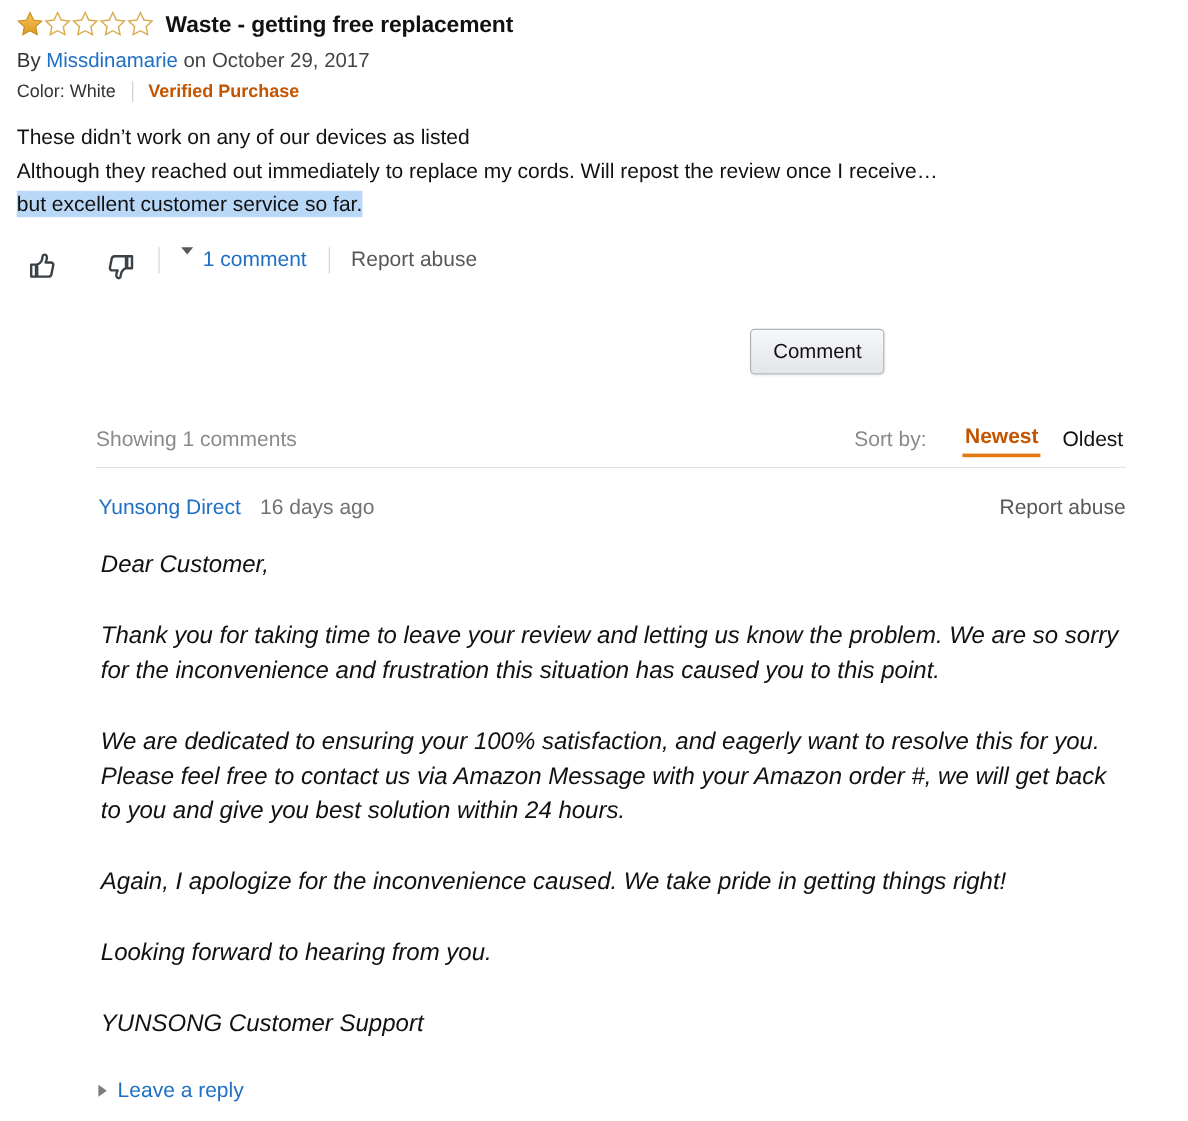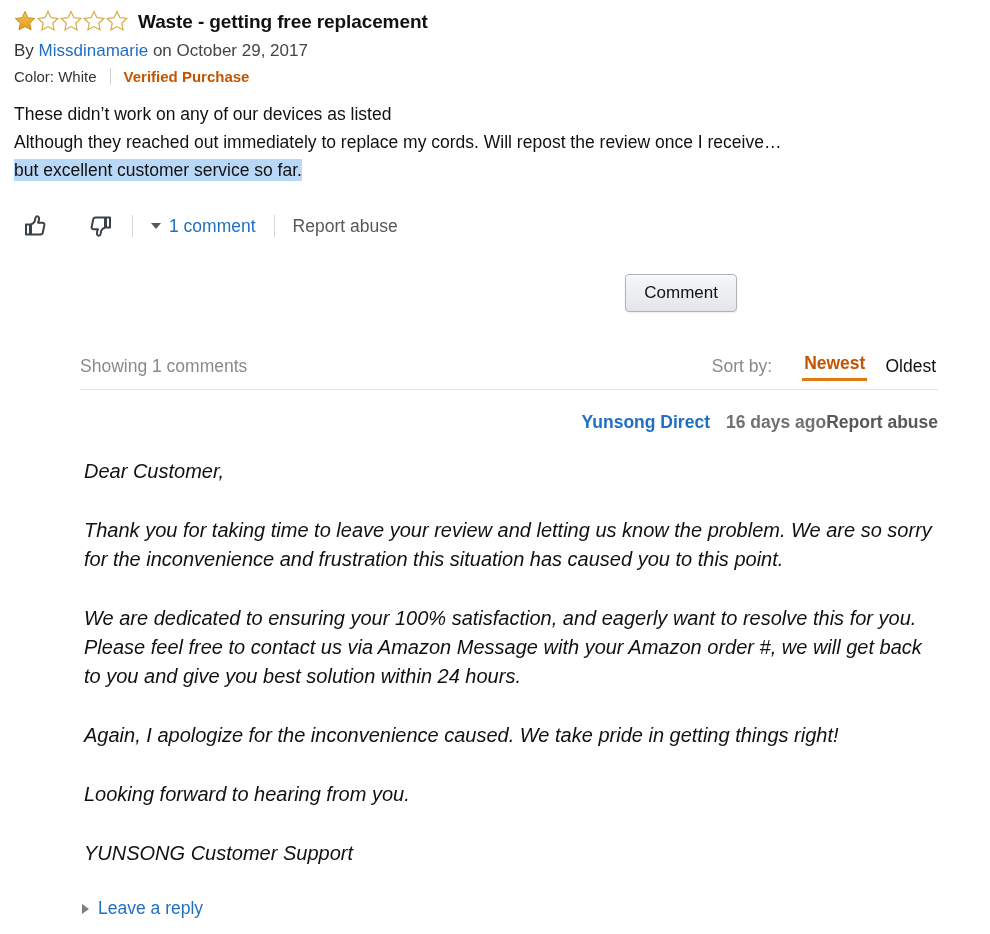--- a/index.html
+++ b/index.html
@@ -94,21 +94,20 @@
     background: #b9d8f7;
     color: #111111;
     padding: 1px 0;
     box-decoration-break: clone;
     -webkit-box-decoration-break: clone;
   }
 
   
   .actions {
     display: flex;
-    align-items: center;
     padding: 22px 0 0 18px;
     height: 40px;
   }
   .thumb-btn {
     width: 34px;
     height: 32px;
     display: inline-flex;
     align-items: center;
     justify-content: center;
     cursor: pointer;
@@ -207,23 +206,22 @@
   }
   .divider {
     height: 1px;
     background: #e3e3e3;
     width: 858px;
   }
 
   .comment-head {
     display: flex;
     align-items: baseline;
-    justify-content: flex-end;
+    justify-content: space-between;
     padding: 22px 0 0 2px;
-    font-weight: bold;
   }
   .comment-author {
     font-size: 17.5px;
     color: #1f6fc4;
     cursor: pointer;
   }
   .comment-age {
     font-size: 17.5px;
     color: #717171;
     margin-left: 16px;

